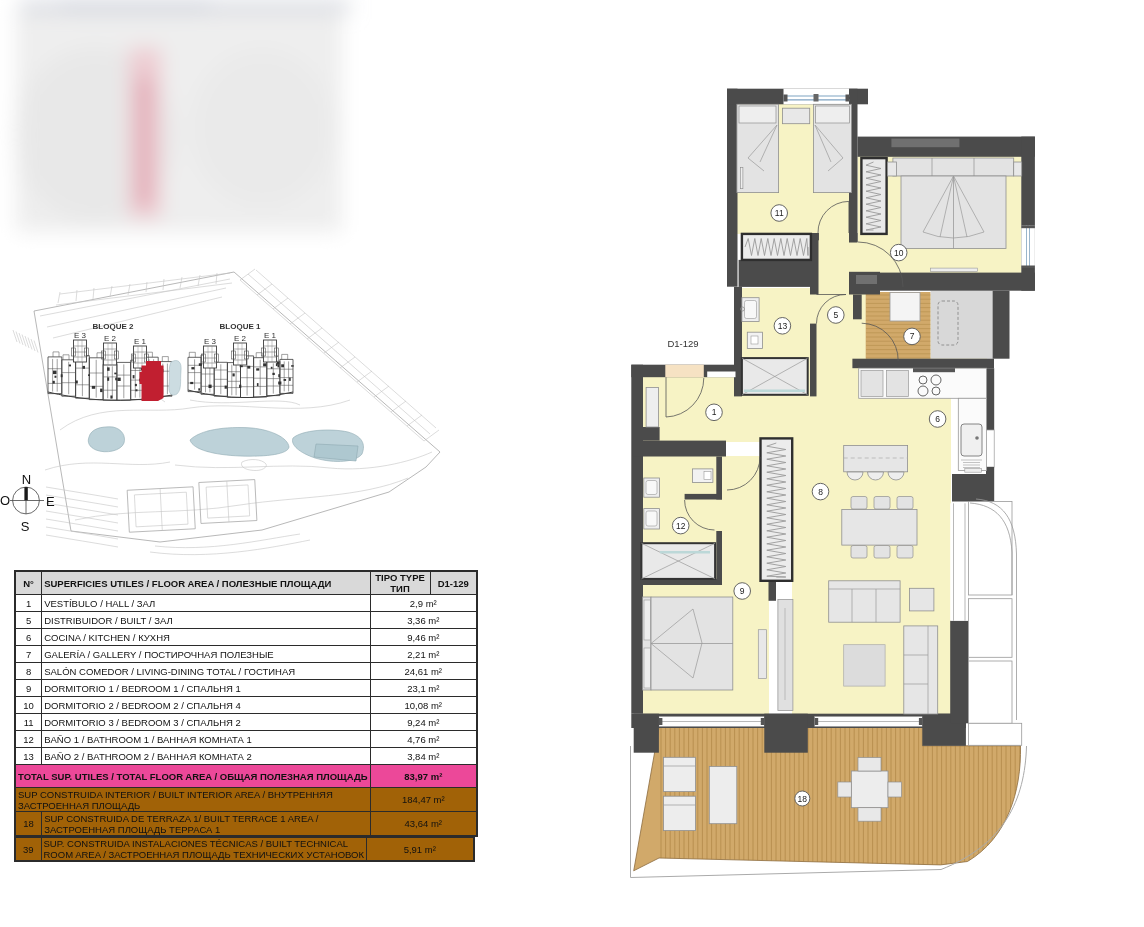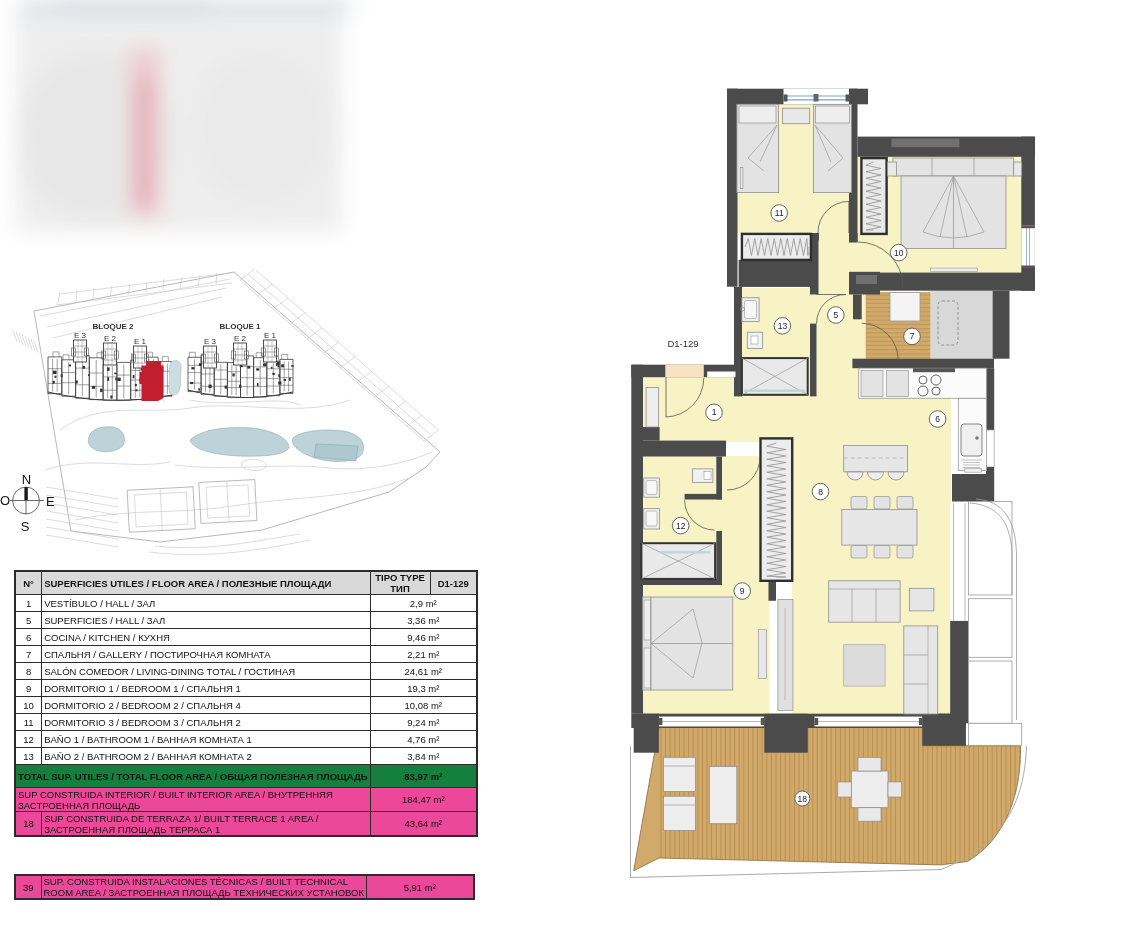--- a/index.html
+++ b/index.html
@@ -1,24 +1,24 @@
 <!DOCTYPE html>
 <html><head><meta charset="utf-8">
 <style>
 html,body{margin:0;padding:0;background:#fff;font-family:"Liberation Sans",sans-serif}
 #page{position:relative;width:1144px;height:927px;overflow:hidden}
 #areas{position:absolute;left:14px;top:570px;border-collapse:collapse;table-layout:fixed;border:2px solid #2b2b2b;font-size:9.5px;color:#111}
-#areas2{position:absolute;left:14px;top:874px;border-collapse:collapse;table-layout:fixed;border:2px solid #2b2b2b;font-size:9.5px;color:#111}
+#areas2{position:absolute;left:14px;top:836px;border-collapse:collapse;table-layout:fixed;border:2px solid #2b2b2b;font-size:9.5px;color:#111}
 #areas td,#areas2 td{border:1px solid #2b2b2b;padding:0 2px;line-height:11px;overflow:hidden}
 .c1{text-align:center}
 .c3{text-align:center}
 .hd td{background:#d9d9d9;height:21px}
 .r td{height:16px;background:#fff}
-.r2 td{background:#ec4899;height:23px}
-.tot td{background:#15803d;height:22px}
+.r2 td{background:#a16207;height:23px}
+.tot td{background:#ec4899;height:22px}
 #areas2 td{height:20px}
 </style></head>
 <body>
 <div id="page">
 <svg width="1144" height="927" viewBox="0 0 1144 927" style="position:absolute;left:0;top:0">
 <defs>
         <filter id="blurf" x="-20%" y="-20%" width="140%" height="140%">
           <feGaussianBlur stdDeviation="10"></feGaussianBlur>
         </filter>
       </defs>
@@ -422,42 +422,42 @@
           <td class="c3"><b>TIPO TYPE<br>ТИП</b></td>
           <td class="c3"><b>D1-129</b></td>
         </tr>
 <tr class="r">
           <td class="c1">1</td>
           <td class="c2">VESTÍBULO / HALL / ЗАЛ</td>
           <td class="c3" colspan="2">2,9 m²</td>
         </tr>
 <tr class="r">
           <td class="c1">5</td>
-          <td class="c2">SUPERFICIES /  HALL / ЗАЛ</td>
+          <td class="c2">DISTRIBUIDOR /  BUILT / ЗАЛ</td>
           <td class="c3" colspan="2">3,36 m²</td>
         </tr>
 <tr class="r">
           <td class="c1">6</td>
           <td class="c2">COCINA / KITCHEN / КУХНЯ</td>
           <td class="c3" colspan="2">9,46 m²</td>
         </tr>
 <tr class="r">
           <td class="c1">7</td>
-          <td class="c2">СПАЛЬНЯ / GALLERY / ПОСТИРОЧНАЯ КОМНАТА</td>
+          <td class="c2">GALERÍA / GALLERY / ПОСТИРОЧНАЯ ПОЛЕЗНЫЕ</td>
           <td class="c3" colspan="2">2,21 m²</td>
         </tr>
 <tr class="r">
           <td class="c1">8</td>
           <td class="c2">SALÓN COMEDOR  / LIVING-DINING TOTAL / ГОСТИНАЯ</td>
           <td class="c3" colspan="2">24,61 m²</td>
         </tr>
 <tr class="r">
           <td class="c1">9</td>
           <td class="c2">DORMITORIO 1 / BEDROOM 1 / СПАЛЬНЯ 1</td>
-          <td class="c3" colspan="2">19,3 m²</td>
+          <td class="c3" colspan="2">23,1 m²</td>
         </tr>
 <tr class="r">
           <td class="c1">10</td>
           <td class="c2">DORMITORIO 2 / BEDROOM 2 / СПАЛЬНЯ 4</td>
           <td class="c3" colspan="2">10,08 m²</td>
         </tr>
 <tr class="r">
           <td class="c1">11</td>
           <td class="c2">DORMITORIO 3 / BEDROOM 3 / СПАЛЬНЯ 2</td>
           <td class="c3" colspan="2">9,24 m²</td>

